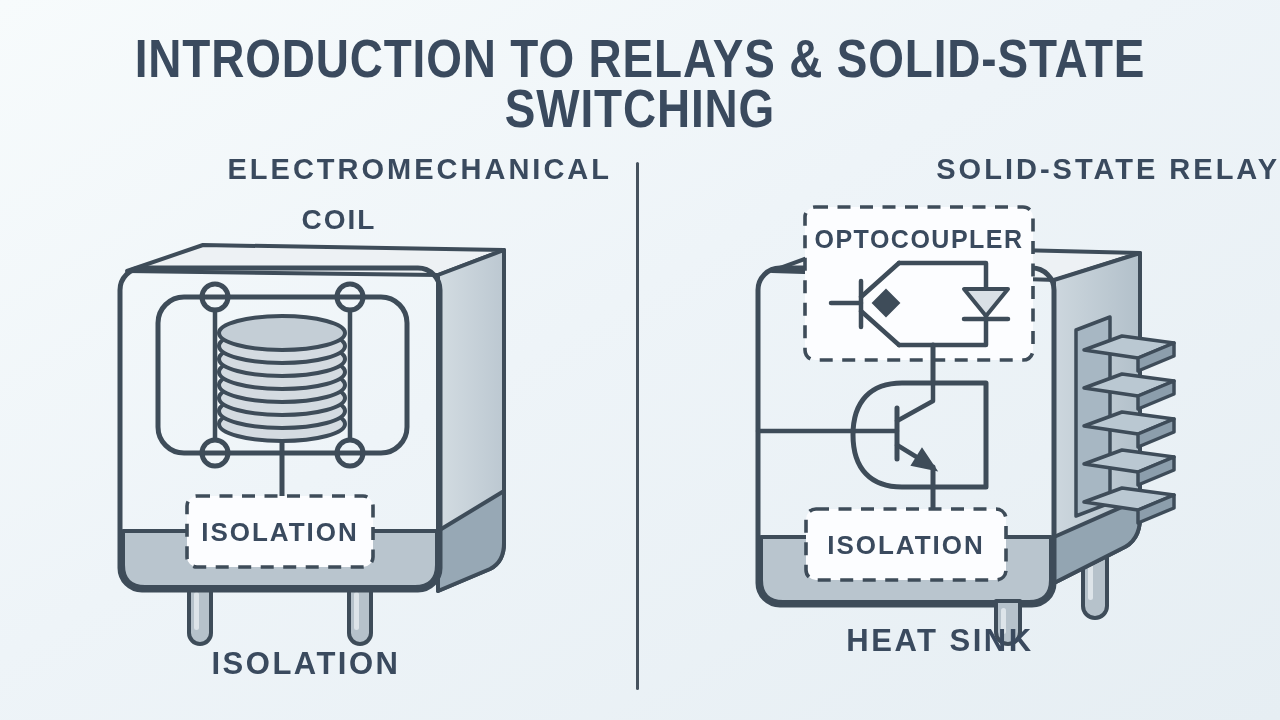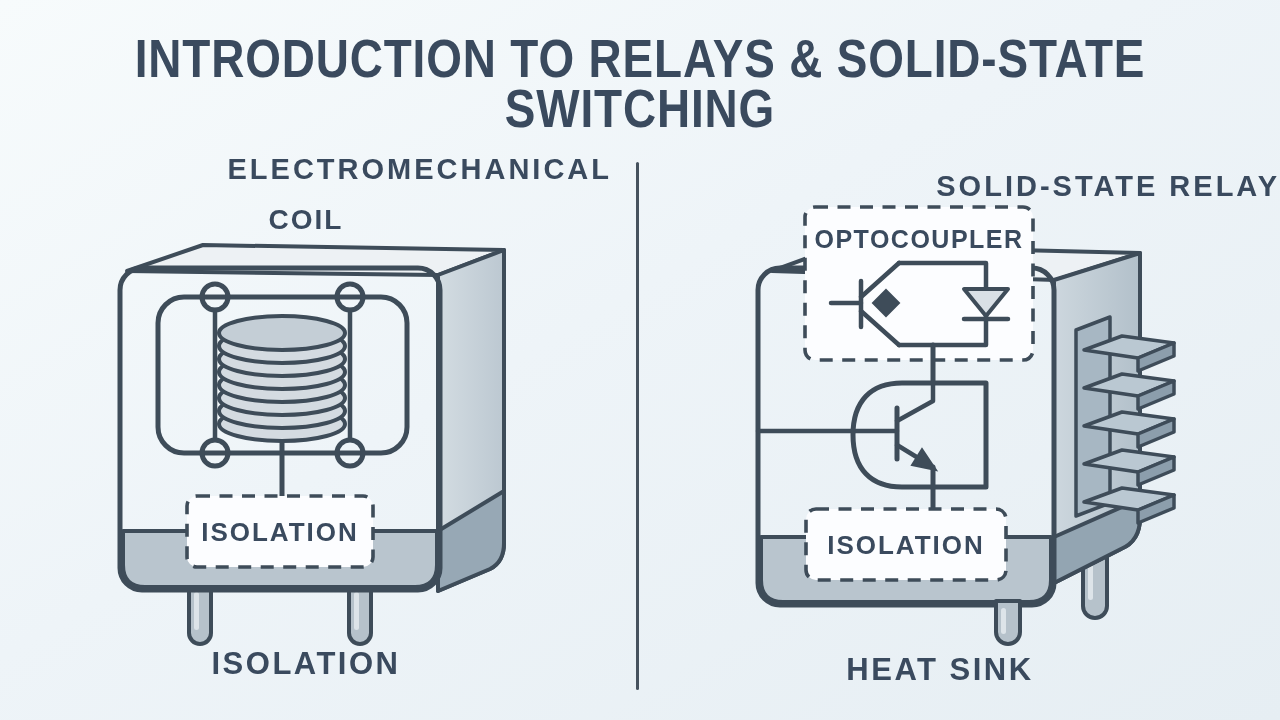--- a/index.html
+++ b/index.html
@@ -13,32 +13,32 @@
   .title {
     position:absolute; top:33px; left:0; width:1280px; text-align:center;
     color:#3a4a5e; font-weight:bold; font-size:54px; line-height:50px;
     letter-spacing:1px; transform:scaleX(.85); transform-origin:640px 0;
   }
   .col-heading {
     position:absolute; font-size:29px; font-weight:bold; letter-spacing:3px;
     color:#3a4a5e; text-align:right; white-space:nowrap;
   }
   #left-heading  { left:0;    width:612px; top:153px; }
-  #right-heading { left:650px; width:630px; top:153px;margin-top:17px; }
+  #right-heading { left:650px; width:630px; top:153px; }
   .sub-label {
     position:absolute; font-size:28px; font-weight:bold; letter-spacing:2px;
     color:#3a4a5e; text-align:center;
   }
-  #coil-label { left:0; width:612px; top:204px; }
+  #coil-label { left:0; width:612px; top:204px;padding-left:33px; }
   .caption {
     position:absolute; font-size:31px; font-weight:bold; letter-spacing:2.5px;
     color:#3a4a5e; text-align:center;
   }
   #left-caption  { left:0;    width:612px; top:646px; }
-  #right-caption { left:620px; width:640px; top:652px; }
+  #right-caption { left:620px; width:640px; top:623px; }
   .divider {
     position:absolute; left:636px; top:162px; width:3px; height:528px;
     background:#46525e; border-radius:2px;
   }
   
   .s5  { stroke:#3e4c59; stroke-width:5;   fill:none; stroke-linecap:round; stroke-linejoin:round; }
   .s45 { stroke:#3e4c59; stroke-width:4.5; fill:none; stroke-linecap:round; stroke-linejoin:round; }
   .s4  { stroke:#3e4c59; stroke-width:4;   stroke-linecap:round; stroke-linejoin:round; }
   .s35 { stroke:#3e4c59; stroke-width:3.5; stroke-linecap:round; stroke-linejoin:round; }
   .dashbox {

